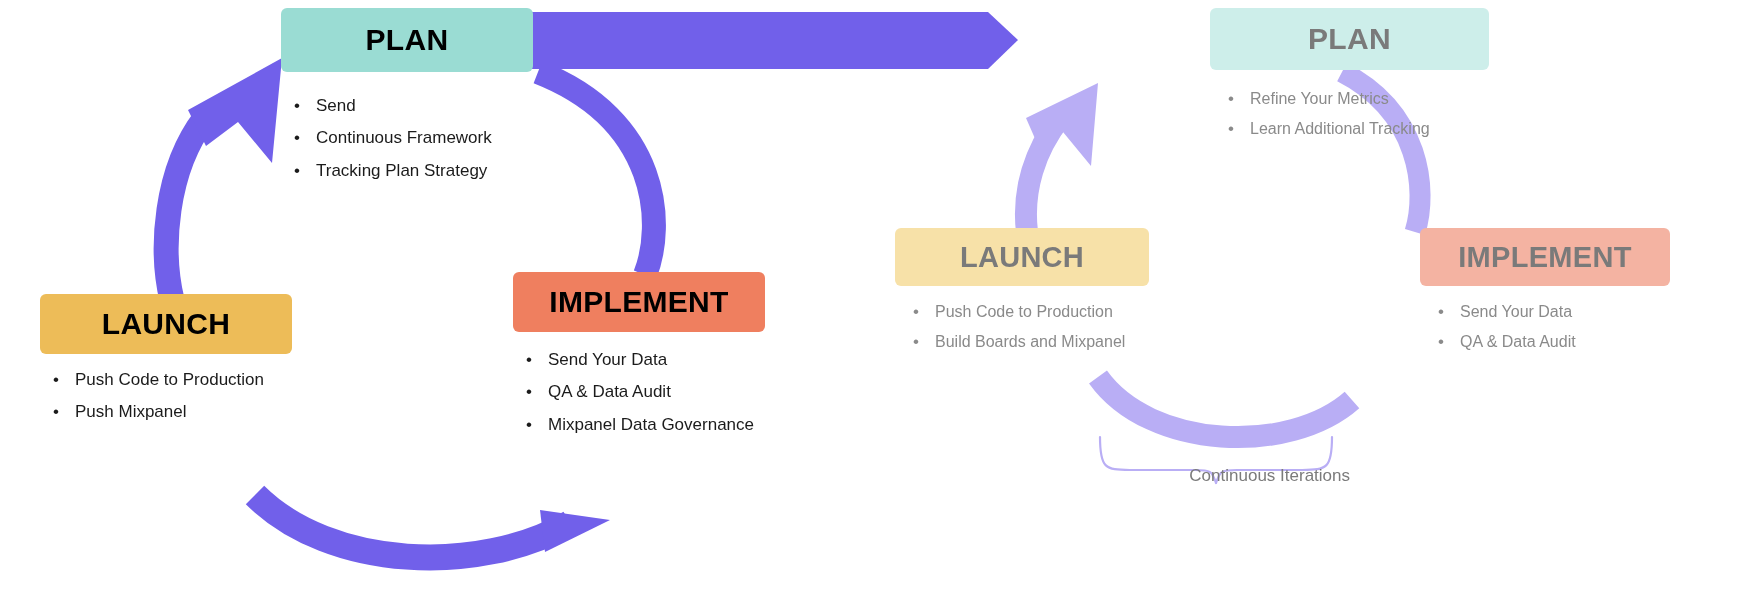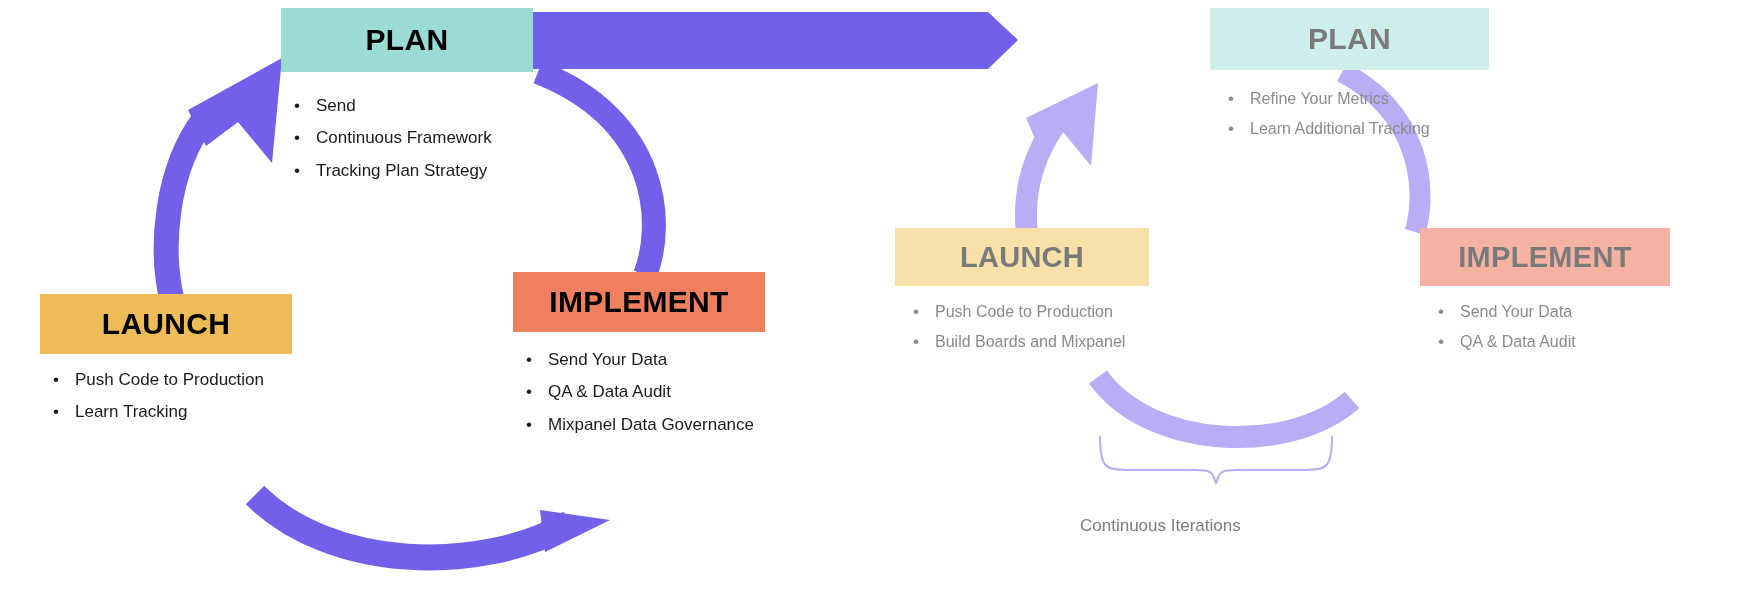--- a/index.html
+++ b/index.html
@@ -25,21 +25,21 @@
     width: 1740px;
     height: 589px;
     pointer-events: none;
   }
 
   
   .stage {
     position: absolute;
   }
   .stage-header {
-    border-radius: 0;
+    border-radius: 6px;
     display: flex;
     align-items: center;
     justify-content: center;
     font-weight: bold;
     letter-spacing: 0.3px;
     box-sizing: border-box;
   }
   .stage-list {
     list-style: none;
     margin: 0;
@@ -112,23 +112,23 @@
     justify-content: center;
     color: #ffffff;
     font-size: 29px;
     letter-spacing: 0.5px;
   }
 
   
   #continuous-caption {
     position: absolute;
     left: 1080px;
-    top: 516px;
+    top: 466px;
     width: 270px;
-    text-align: left;
+    text-align: right;
     font-size: 17px;
     color: #7b7b7b;
   }
 </style>
 </head>
 <body>
 
 <div id="canvas">
 
   <svg id="arrow-layer" viewBox="0 0 1740 589">
@@ -206,21 +206,21 @@
     <div class="stage-header">
       <span>LAUNCH</span>
     </div>
     <ul class="stage-list">
       <li>
         <span class="bullet">•</span>
         <span>Push Code to Production</span>
       </li>
       <li>
         <span class="bullet">•</span>
-        <span>Learn Tracking</span>
+        <span>Push Mixpanel</span>
       </li>
     </ul>
   </div>
 
   <div class="stage active" id="implement-left">
     <div class="stage-header">
       <span>IMPLEMENT</span>
     </div>
     <ul class="stage-list">
       <li>

